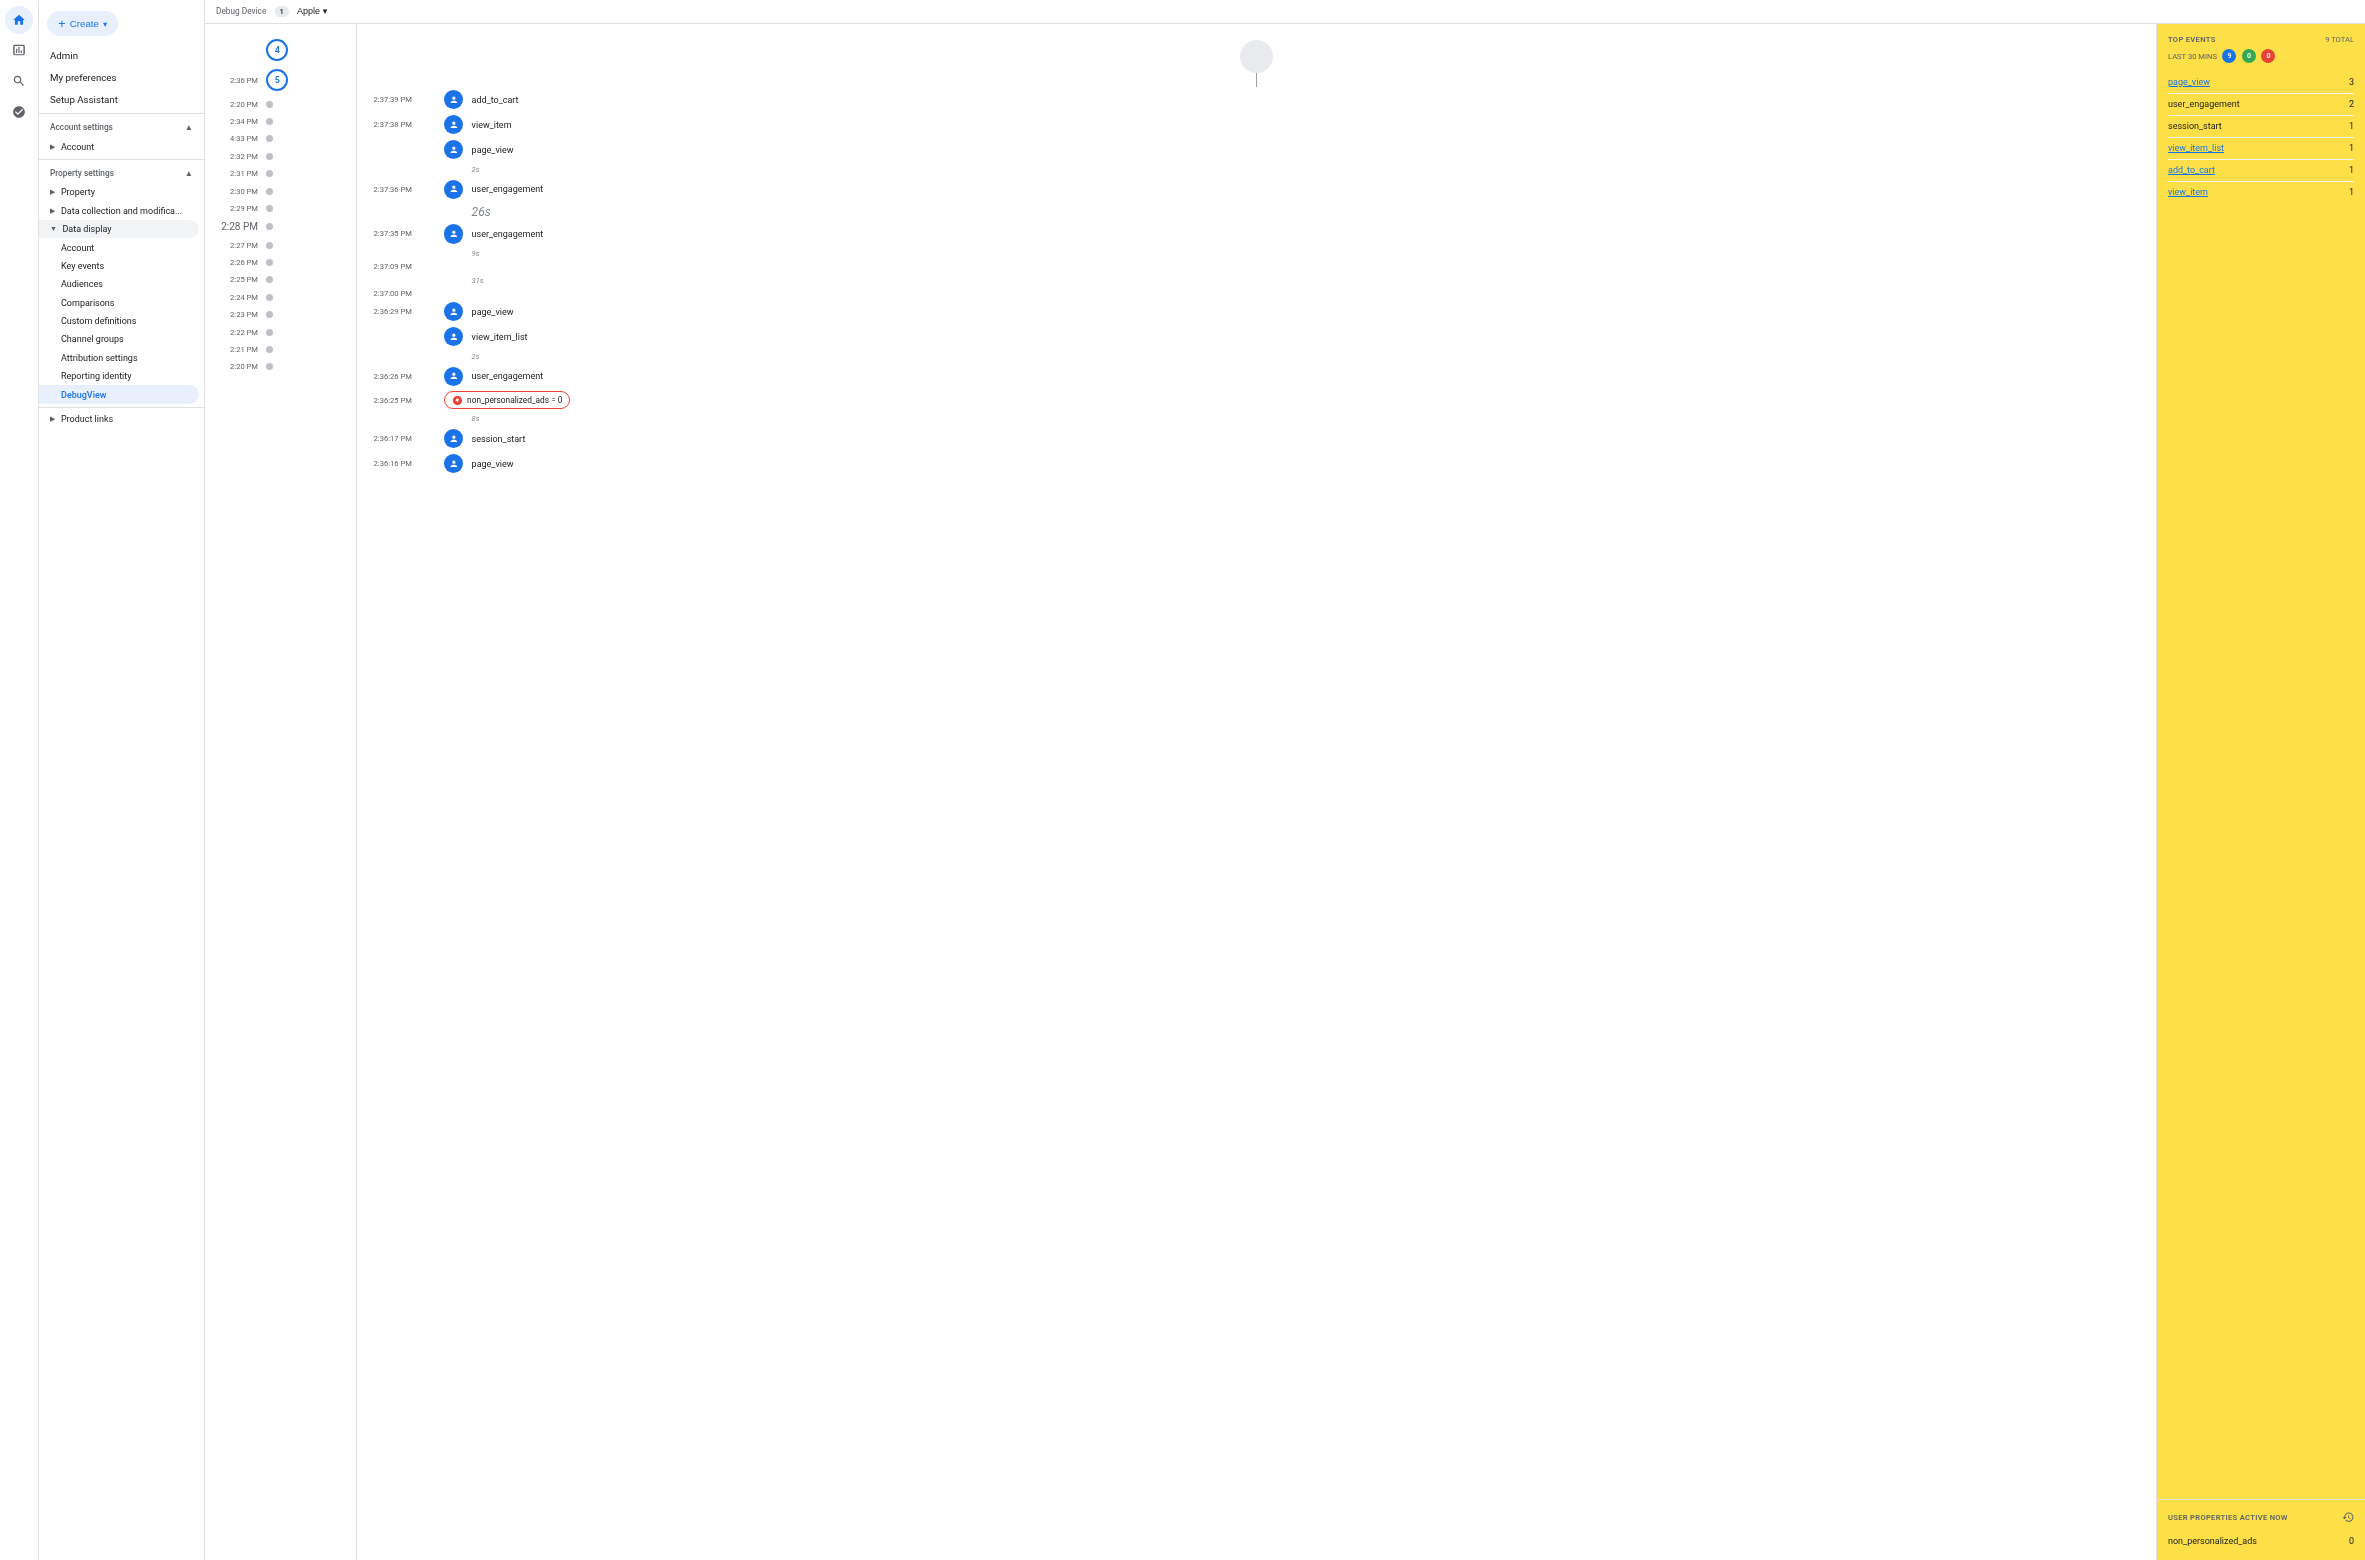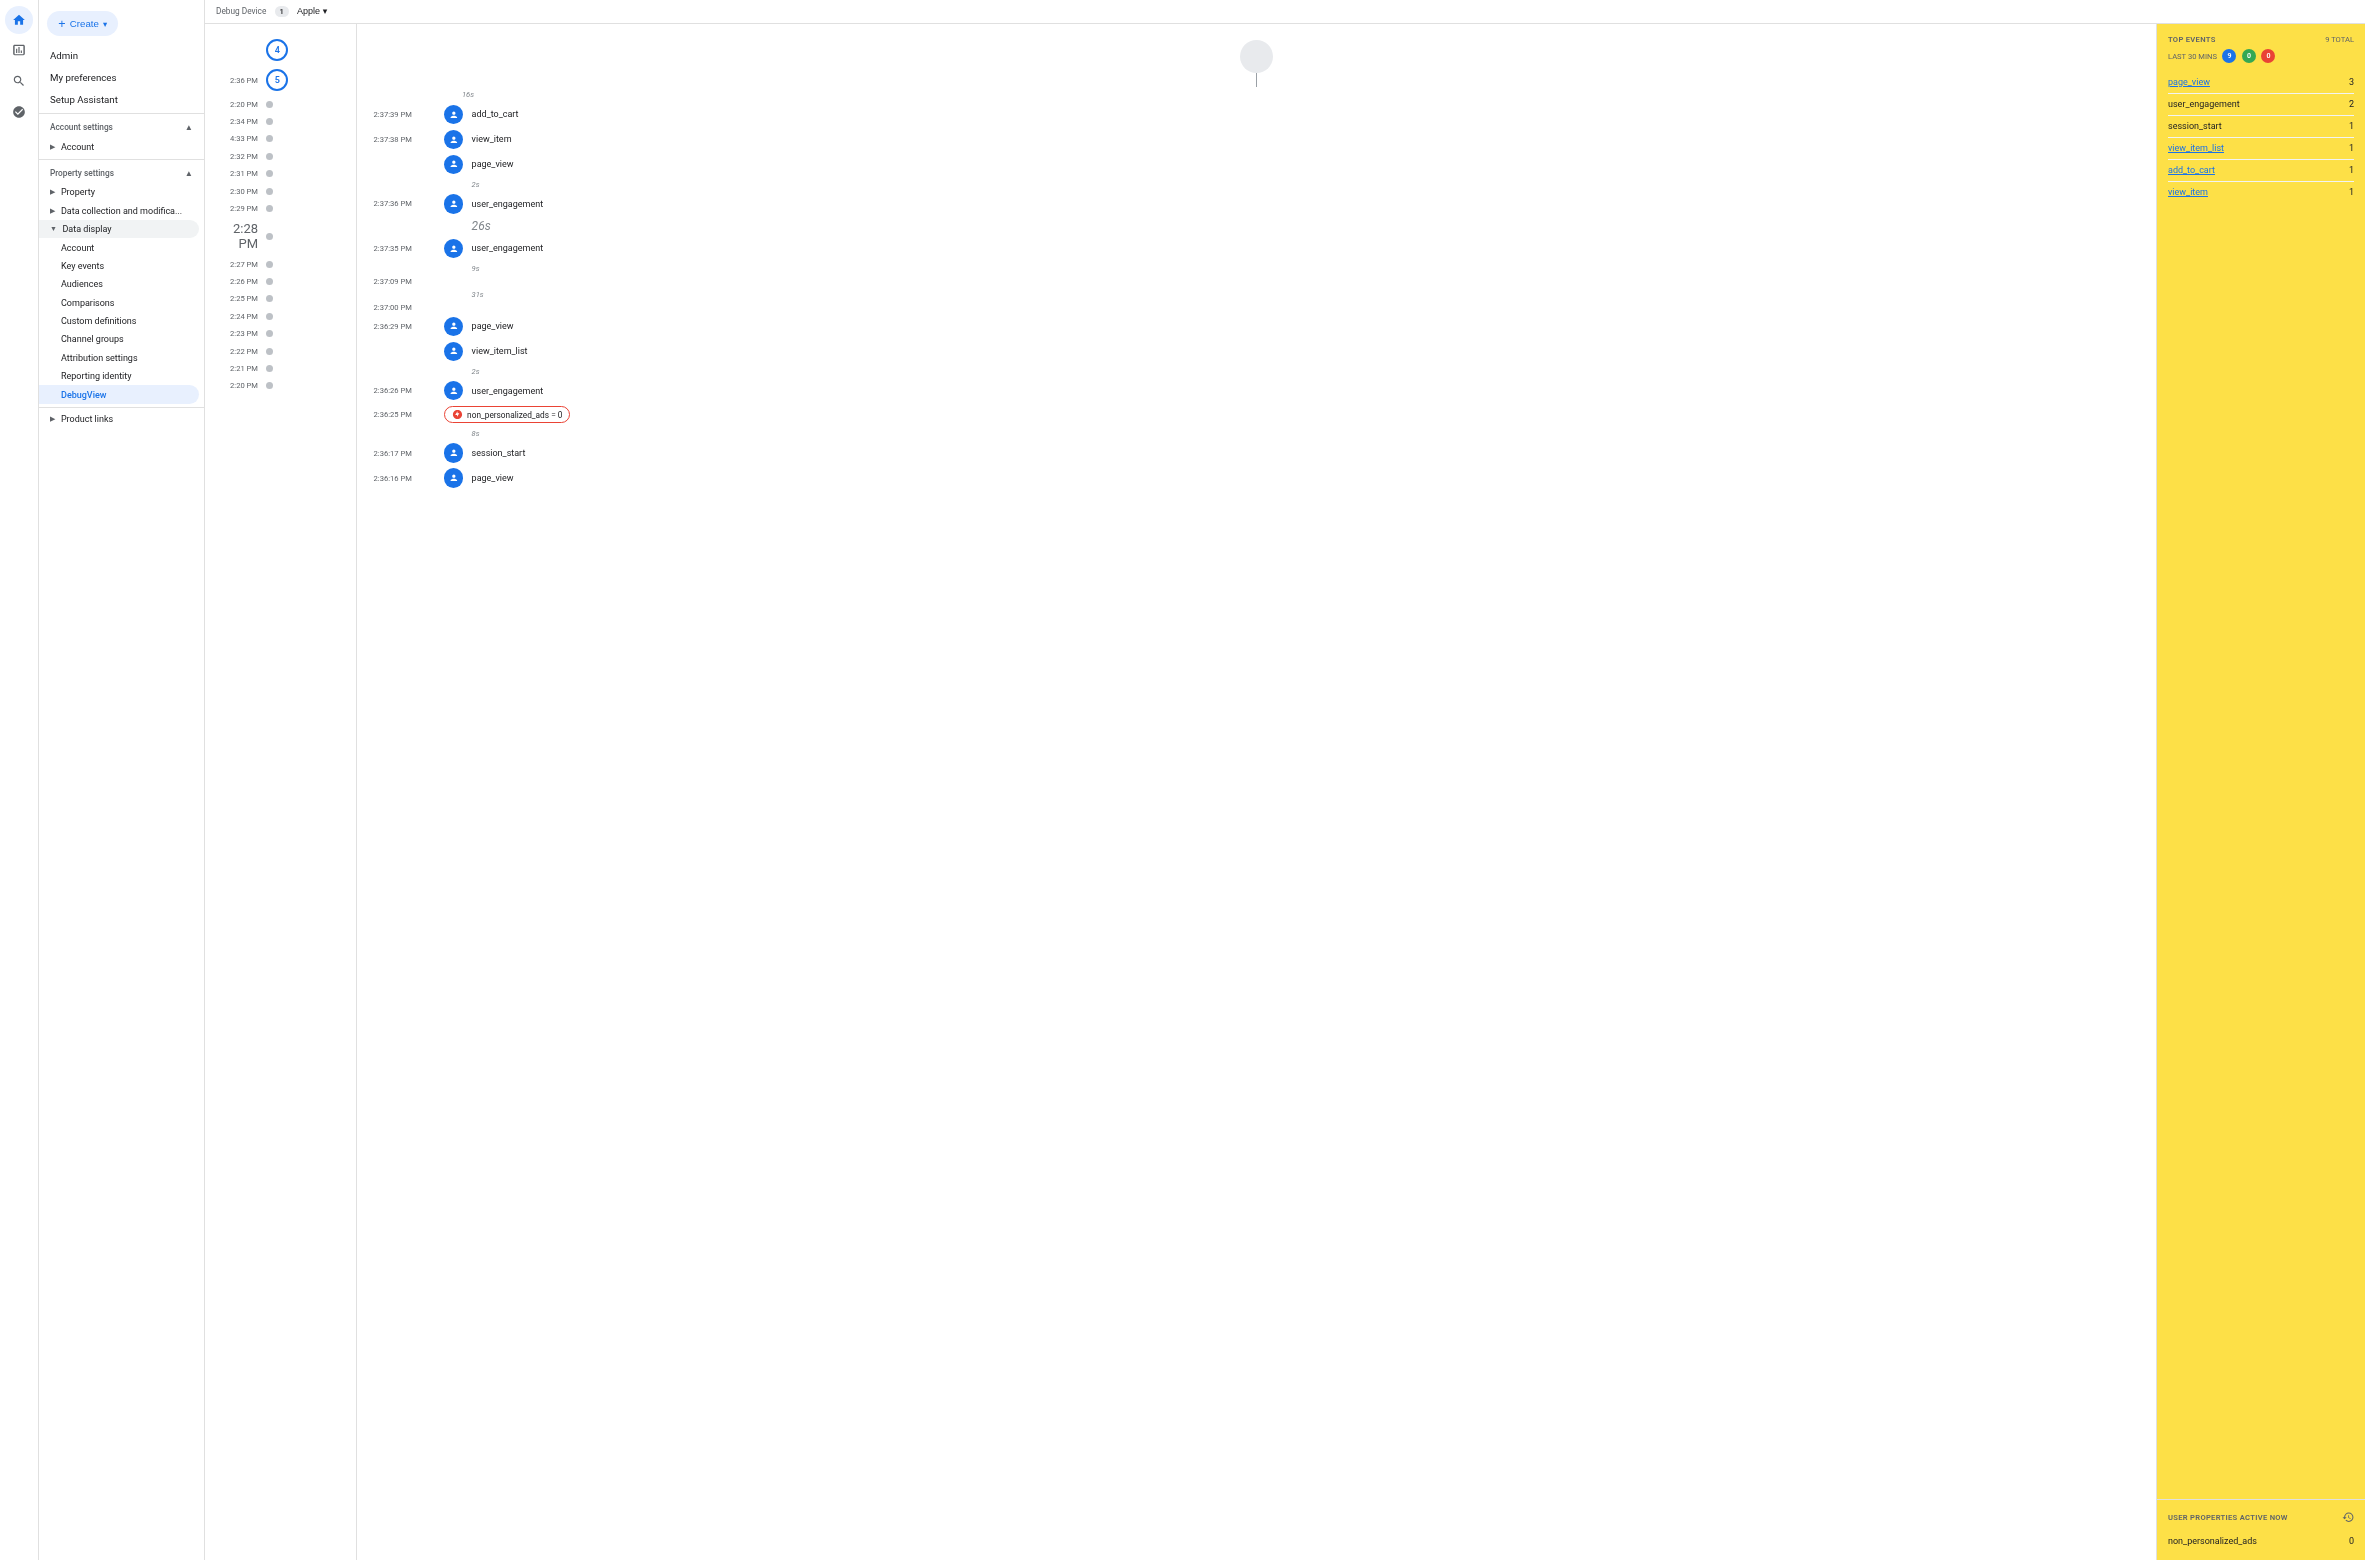--- a/index.html
+++ b/index.html
@@ -520,21 +520,21 @@
         </div>
         <div class="timeline-item">
           <div class="timeline-time" style="font-size:7.6px;color:#5f6368;">2:30 PM</div>
           <div class="timeline-dot"></div>
         </div>
         <div class="timeline-item">
           <div class="timeline-time" style="font-size:7.6px;color:#5f6368;">2:29 PM</div>
           <div class="timeline-dot"></div>
         </div>
         <div class="timeline-item">
-          <div class="timeline-time" style="font-size:13px;color:#5f6368;">2:28 PM</div>
+          <div class="timeline-time" style="font-size:10px;color:#5f6368;">2:28 PM</div>
           <div class="timeline-dot"></div>
         </div>
         <div class="timeline-item">
           <div class="timeline-time" style="font-size:7.6px;color:#5f6368;">2:27 PM</div>
           <div class="timeline-dot"></div>
         </div>
         <div class="timeline-item">
           <div class="timeline-time" style="font-size:7.6px;color:#5f6368;">2:26 PM</div>
           <div class="timeline-dot"></div>
         </div>
@@ -568,23 +568,20 @@
     <div class="events-col">
 
       <div style="display:flex;justify-content:center;padding:5.5px 0 0 0;">
         <div style="width:33px;height:33px;border-radius:50%;background:#e8eaed;"></div>
       </div>
 
       <div style="display:flex;justify-content:center;">
         <div style="width:1.4px;height:14px;background:#9aa0a6;"></div>
       </div>
 
-      <div class="event-gap" style="padding-left:calc(16.6px + 62px + 8.3px + 9.7px + 8.3px);">
-        <em style="color:#80868b;font-size:7.6px;">16s</em>
-      </div>
 
       <div class="event-row">
         <span class="event-time">2:37:39 PM</span>
         <div class="event-icon-circle">
           <svg width="9.7" height="9.7" viewBox="0 0 24 24" fill="white">
               <path d="M12 12c2.21 0 4-1.79 4-4s-1.79-4-4-4-4 1.79-4 4 1.79 4 4 4zm0 2c-2.67 0-8 1.34-8 4v2h16v-2c0-2.66-5.33-4-8-4z"></path>
             </svg>
         </div>
         <span class="event-name">add_to_cart</span>
       </div>

